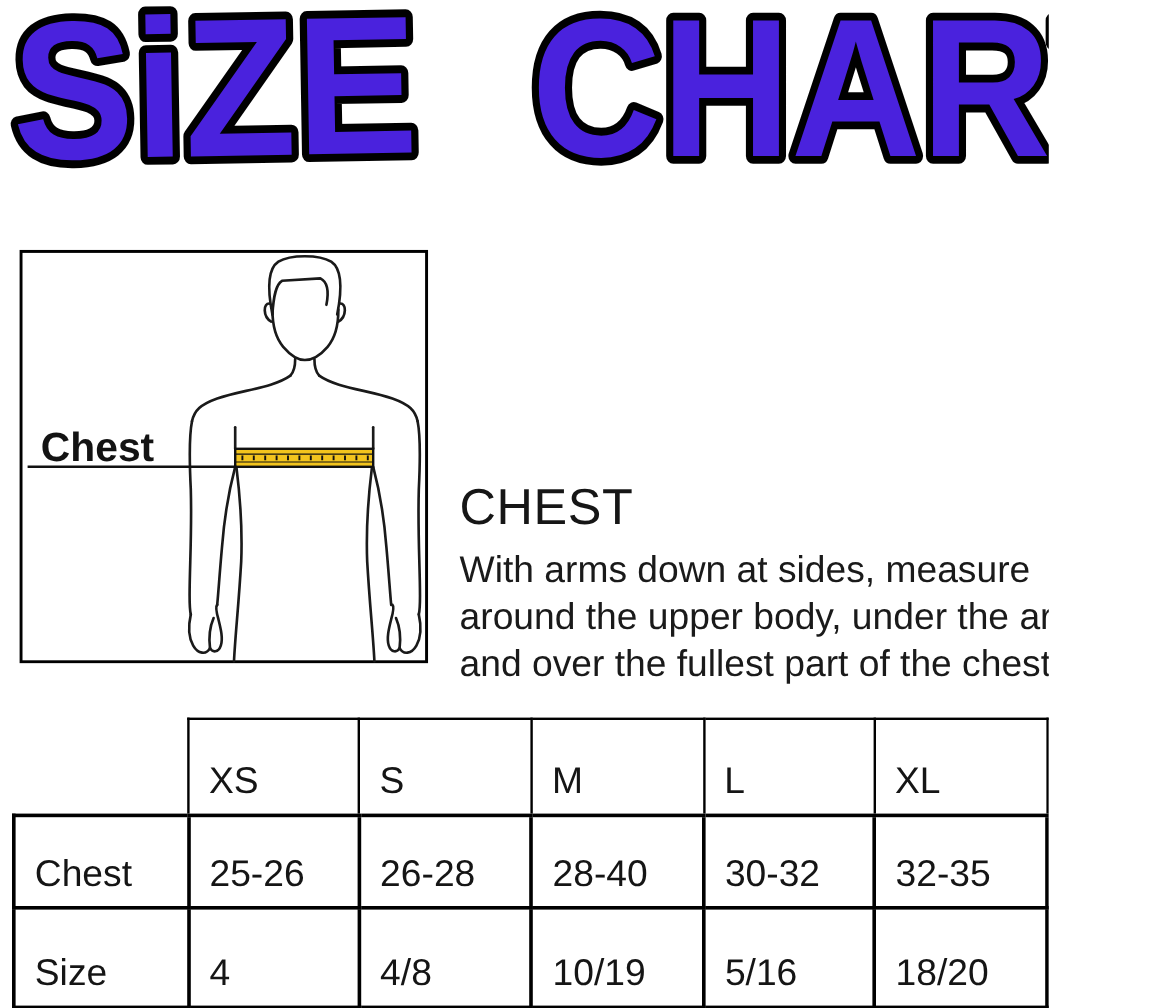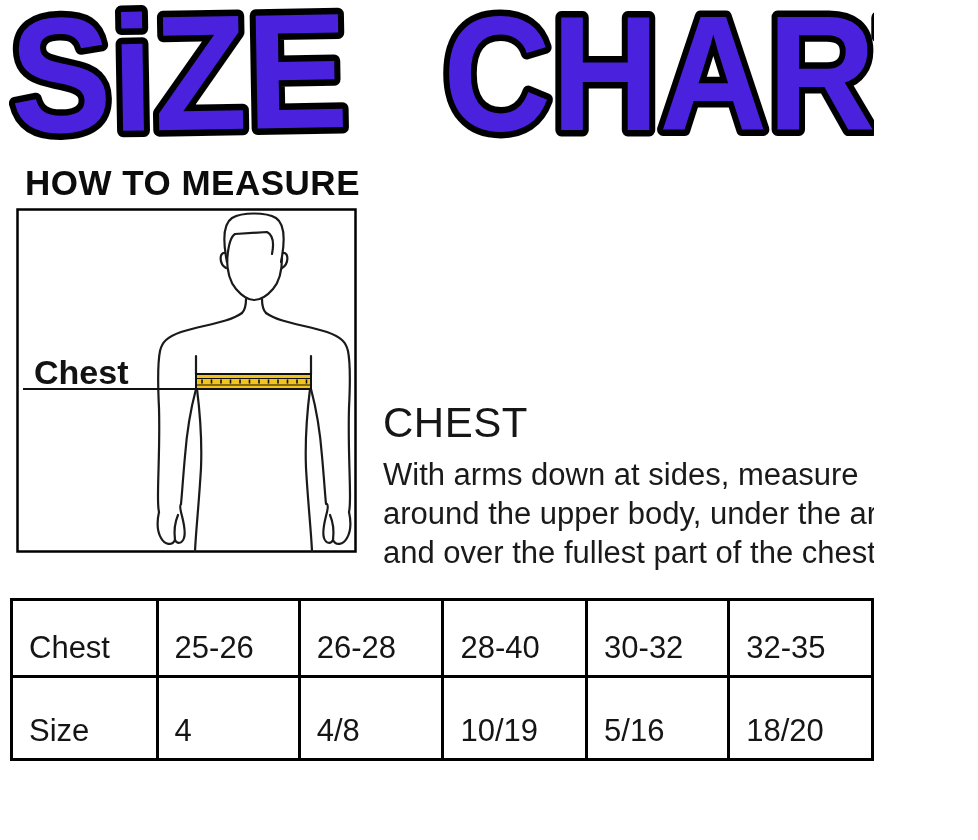--- a/index.html
+++ b/index.html
@@ -64,21 +64,20 @@
 </head>
 <body>
 
 <div class="page">
 
   <svg class="title-svg" width="978" height="152" viewBox="0 0 978 152">
     <text x="10" y="130" font-size="164" textLength="338" lengthAdjust="spacingAndGlyphs" transform="rotate(-1 175 75)" stroke-width="13" stroke="#000000" fill="#4A22DD">SiZE</text>
     <text x="443" y="130" font-size="164" textLength="524" lengthAdjust="spacingAndGlyphs" stroke-width="13" stroke="#000000" fill="#4A22DD">CHART</text>
   </svg>
 
-  <div class="abs how-heading">HOW TO MEASURE</div>
 
   <svg class="figure-svg" width="341" height="345" viewBox="0 0 341 345">
     <rect x="1.5" y="1.5" width="338" height="342" fill="#ffffff" stroke="#000" stroke-width="2.5"></rect>
 
     <g fill="none" stroke="#1a1a1a" stroke-width="2.2" stroke-linecap="round" stroke-linejoin="round">
 
       <path d="M 211,54 C 207,34 207,16 216,10 C 226,4 250,4 260,10 C 269,16 269,34 265,54"></path>
       <path d="M 211,54 C 212,38 214,29 219,26 L 251,24 C 257,27 258,36 256,46"></path>
 
       <path d="M 209,45 C 203,44 203,56 210,60"></path>
@@ -129,20 +128,28 @@
   <table class="size-table">
     <colgroup>
       <col style="width:162px">
         <col style="width:158px">
         <col style="width:160px">
       <col style="width:160px">
         <col style="width:158px">
         <col style="width:160px">
     </colgroup>
     <tbody>
+        <tr class="head-row">
+      <td class="corner"></td>
+      <th>XS</th>
+      <th>S</th>
+      <th>M</th>
+      <th>L</th>
+      <th>XL</th>
+    </tr>
     <tr class="row-chest">
       <td>Chest</td>
       <td>25-26</td>
       <td>26-28</td>
       <td>28-40</td>
       <td>30-32</td>
       <td>32-35</td>
     </tr>
     <tr class="row-size">
       <td>Size</td>

